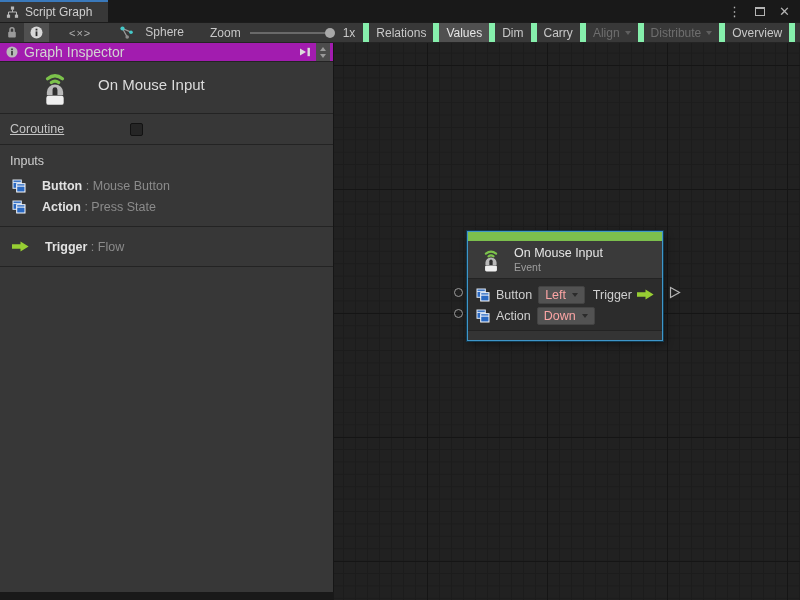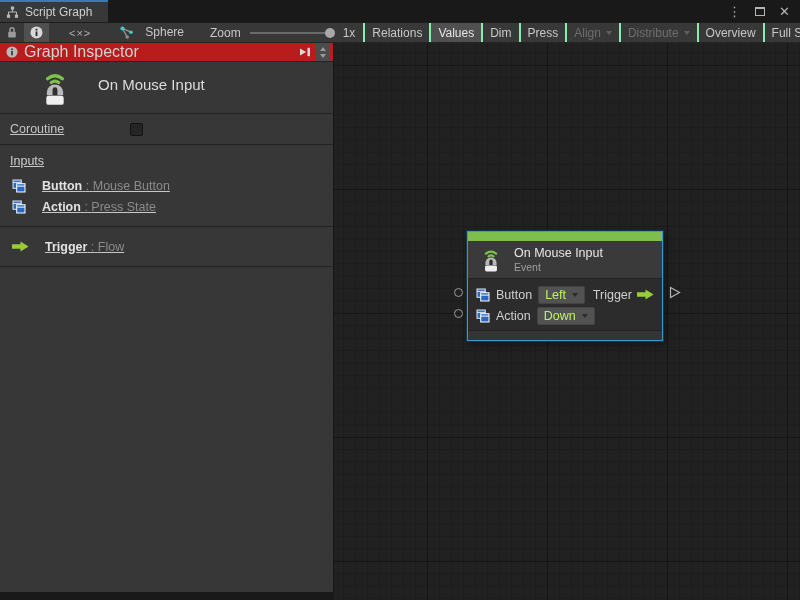--- a/index.html
+++ b/index.html
@@ -20,47 +20,47 @@
   .tb-btn { height:100%; display:flex; align-items:center; justify-content:center; padding:0 6px; }
   .tb-btn.icon { width:26px; }
   .tb-btn.active-icon { background:#505050; }
   .tb-sep { width:1px; height:100%; background:#2c2c2c; }
   .code-glyph { color:#b0b0b0; font-size:11px; letter-spacing:1px; padding:0 14px; }
   .target-group { display:flex; align-items:flex-start; gap:11px; padding:0 10px 0 8px; }
   .zoom-group { display:flex; align-items:center; padding:0 8px 0 16px;text-align:center; }
   .zoom-track { position:relative; width:84px; height:2px; background:#696969; margin:0 9px; }
   .zoom-handle { position:absolute; right:-1px; top:-4px; width:10px; height:10px; border-radius:50%; background:#a8a8a8; }
   .tb-group { margin-left:auto; display:flex; height:100%; margin-right:2px; }
-  .tb-text-btn { display:flex; align-items:center; gap:5px; padding:0 7px; border-left:2px solid #86efac; height:100%; white-space:nowrap; color:#c8c8c8; }
+  .tb-text-btn { display:flex; align-items:center; gap:5px; padding:0 7px; border-left:6px solid #86efac; height:100%; white-space:nowrap; color:#c8c8c8; }
   .tb-text-btn:last-child { border-right:1px solid #2c2c2c; }
   .tb-text-btn.active { background:#505050; color:#e6e6e6; }
   .tb-text-btn.disabled { color:#6e6e6e; }
   .caret { width:0; height:0; border-left:3.5px solid transparent; border-right:3.5px solid transparent; border-top:4.5px solid #8f8f8f; display:inline-block; }
   .disabled .caret { border-top-color:#5f5f5f; }
 
   
   .main { position:absolute; top:43px; left:0; right:0; bottom:0; display:flex; background:#191919; }
 
   
   .inspector { width:334px; height:calc(100% - 8px); background:#373737; border-right:1px solid #161616; display:flex; flex-direction:column; font-size:12.5px; }
-  .insp-header { height:19px; flex:0 0 19px; background:#b91c1c; border-bottom:1px solid #232323; display:flex; align-items:center; padding:0 3px 0 6px; font-size:16px; color:#d2d2d2; }
+  .insp-header { height:19px; flex:0 0 19px; background:#a21caf; border-bottom:1px solid #232323; display:flex; align-items:center; padding:0 3px 0 6px; font-size:14px; color:#d2d2d2; }
   .insp-header .title { margin-left:6px; }
   .insp-header-right { margin-left:auto; display:flex; align-items:center; gap:4px; }
   .stepper { width:14px; height:18px; background:#4c4c4c; display:flex; flex-direction:column; align-items:center; justify-content:center; gap:3px; }
   .tri-up { width:0; height:0; border-left:3.5px solid transparent; border-right:3.5px solid transparent; border-bottom:4px solid #9a9a9a; }
   .tri-down { width:0; height:0; border-left:3.5px solid transparent; border-right:3.5px solid transparent; border-top:4px solid #9a9a9a; }
 
   .insp-unit { height:52px; flex:0 0 52px; border-bottom:1px solid #232323; display:flex; align-items:center; padding-left:36px; gap:24px; }
   .insp-unit .unit-title { font-size:15px; color:#dcdcdc; margin-top:-6px; }
 
   .insp-row { height:31px; flex:0 0 31px; border-bottom:1px solid #232323; display:flex; align-items:center; padding-left:10px; color:#c4c4c4; }
   .insp-row .label { width:120px;text-decoration:underline; }
   .checkbox { width:13px; height:13px; background:#252525; border:1px solid #121212; border-radius:2px; }
 
-  .insp-section { border-bottom:1px solid #232323; padding:9px 0 9px 0;text-decoration:underline; }
+  .insp-section { border-bottom:1px solid #232323; padding:9px 0 9px 0; }
   .sec-header { padding-left:10px; color:#cfcfcf; margin-bottom:7px; }
   .sec-item { height:21px; display:flex; align-items:center; padding-left:12px; gap:16px; }
   .sec-item .name { font-weight:bold; color:#e2e2e2; }
   .sec-item .type { color:#8b8b8b; }
   .insp-fill { flex:1; }
 
   
   .canvas { flex:1; position:relative; overflow:hidden;
     background-color:#212121;
     background-image:
@@ -74,21 +74,21 @@
 
   .node-wrap { position:absolute; left:133px; top:188px; width:196px; }
   .node { position:relative; width:196px; background:#2c2c2c; border:1px solid #3F96C9; box-shadow:0 0 0 1px #11384d, 2px 3px 8px rgba(0,0,0,.45); }
   .node-accent { height:9px; background:#7CBF4D; }
   .node-header { background:#3a3a3a; border-bottom:1px solid #232323; display:flex; align-items:center; gap:10px; padding:5px 10px; }
   .node-titles .node-title { font-size:12.5px; color:#e6e6e6; line-height:15px; }
   .node-titles .node-subtitle { font-size:10.5px; color:#9f9f9f; line-height:12px; }
   .node-body { padding:5px 8px 4px 8px; }
   .port-row { height:21px; display:flex; align-items:center; gap:6px; }
   .port-row .plabel { font-size:12.5px; color:#cfcfcf; }
-  .dropdown { display:flex; align-items:center; gap:6px; background:#525252; border:1px solid #434343; border-radius:2px; padding:1px 6px; color:#bef264; font-size:12.5px; }
+  .dropdown { display:flex; align-items:center; gap:6px; background:#525252; border:1px solid #434343; border-radius:2px; padding:1px 6px; color:#fca5a5; font-size:12.5px; }
   .dropdown .caret { border-top-color:#2b2b2b; }
   .trigger-group { margin-left:auto; display:flex; align-items:center; gap:5px; }
   .node-footer { height:10px; background:#343434; border-top:1px solid #232323; }
 
   .port-circle { position:absolute; left:-13px; width:9px; height:9px; border:1px solid #9a9a9a; border-radius:50%; background:transparent; }
   .port-circle.r1 { top:57px; }
   .port-circle.r2 { top:78px; }
   .port-triangle { position:absolute; right:-18px; top:55px; }
 </style>
 </head>
@@ -152,21 +152,21 @@
       <div class="tb-text-btn">
           <span>Relations</span>
         </div>
       <div class="tb-text-btn active">
           <span>Values</span>
         </div>
       <div class="tb-text-btn">
           <span>Dim</span>
         </div>
       <div class="tb-text-btn">
-          <span>Press</span>
+          <span>Carry</span>
         </div>
       <div class="tb-text-btn disabled">
           <span>Align</span>
           <span class="caret"></span>
         </div>
       <div class="tb-text-btn disabled">
           <span>Distribute</span>
           <span class="caret"></span>
         </div>
       <div class="tb-text-btn">

